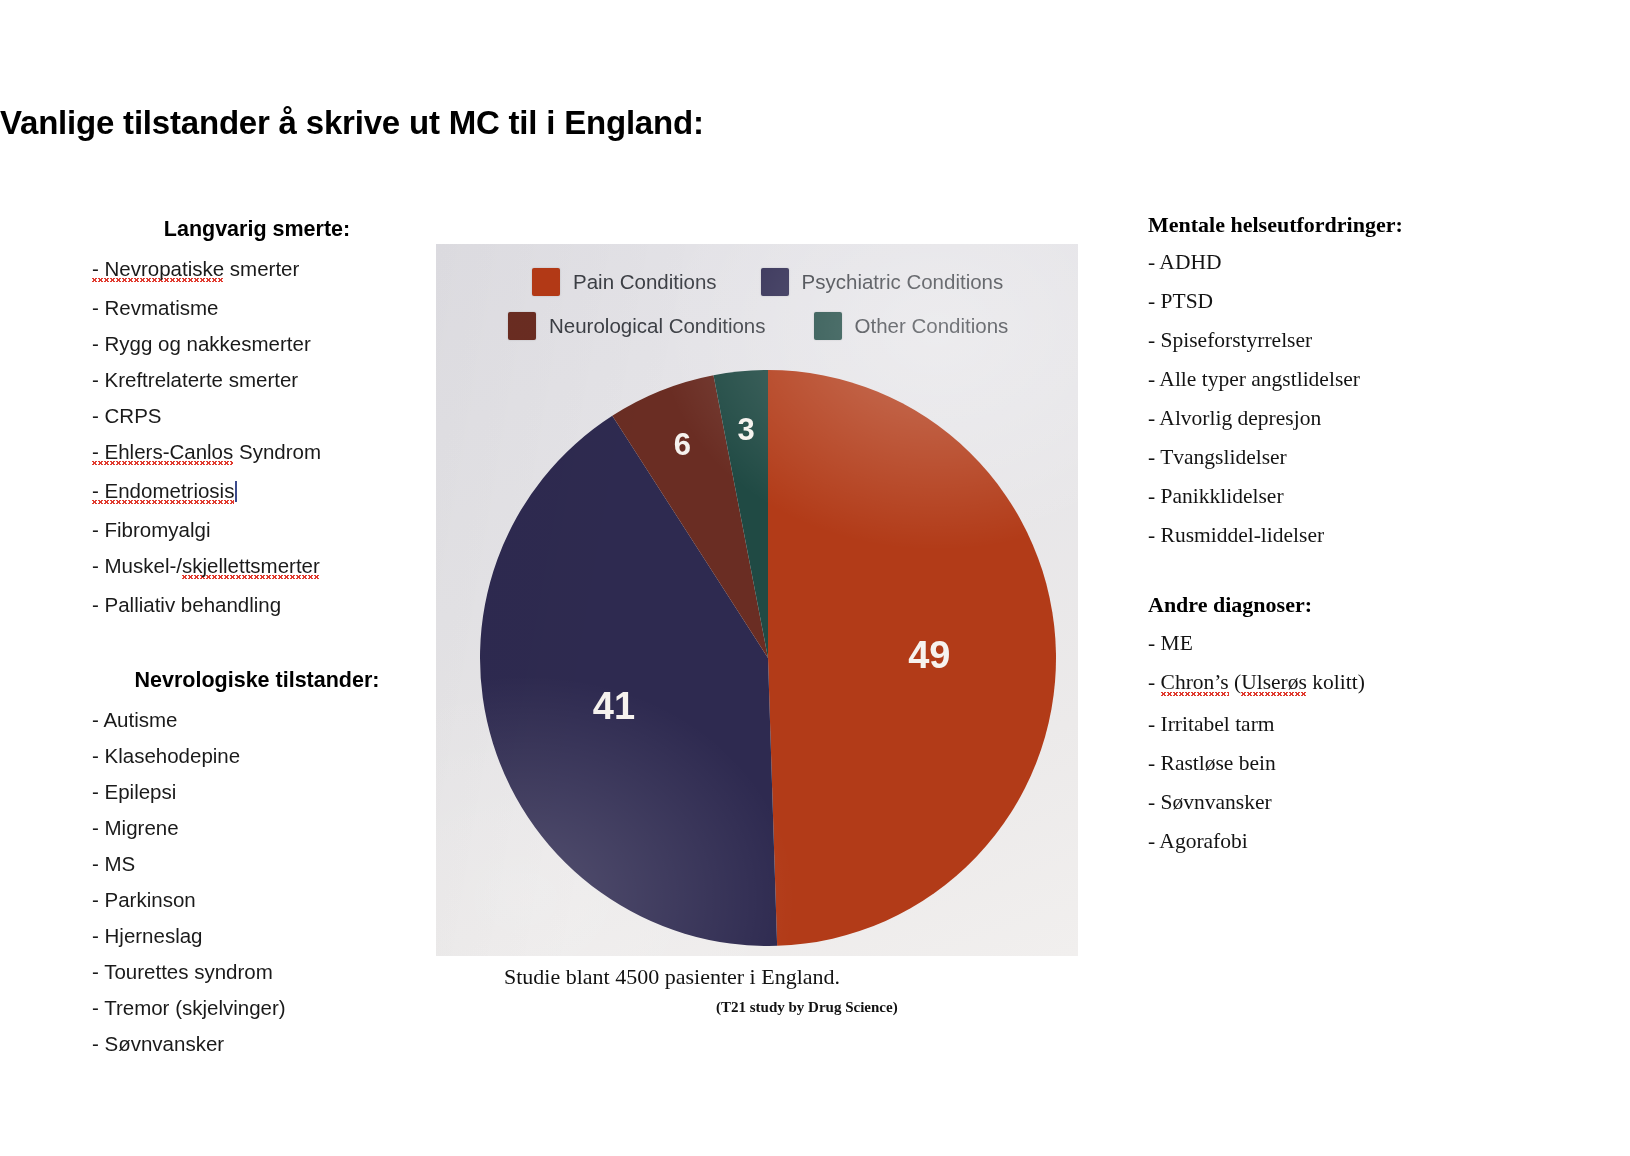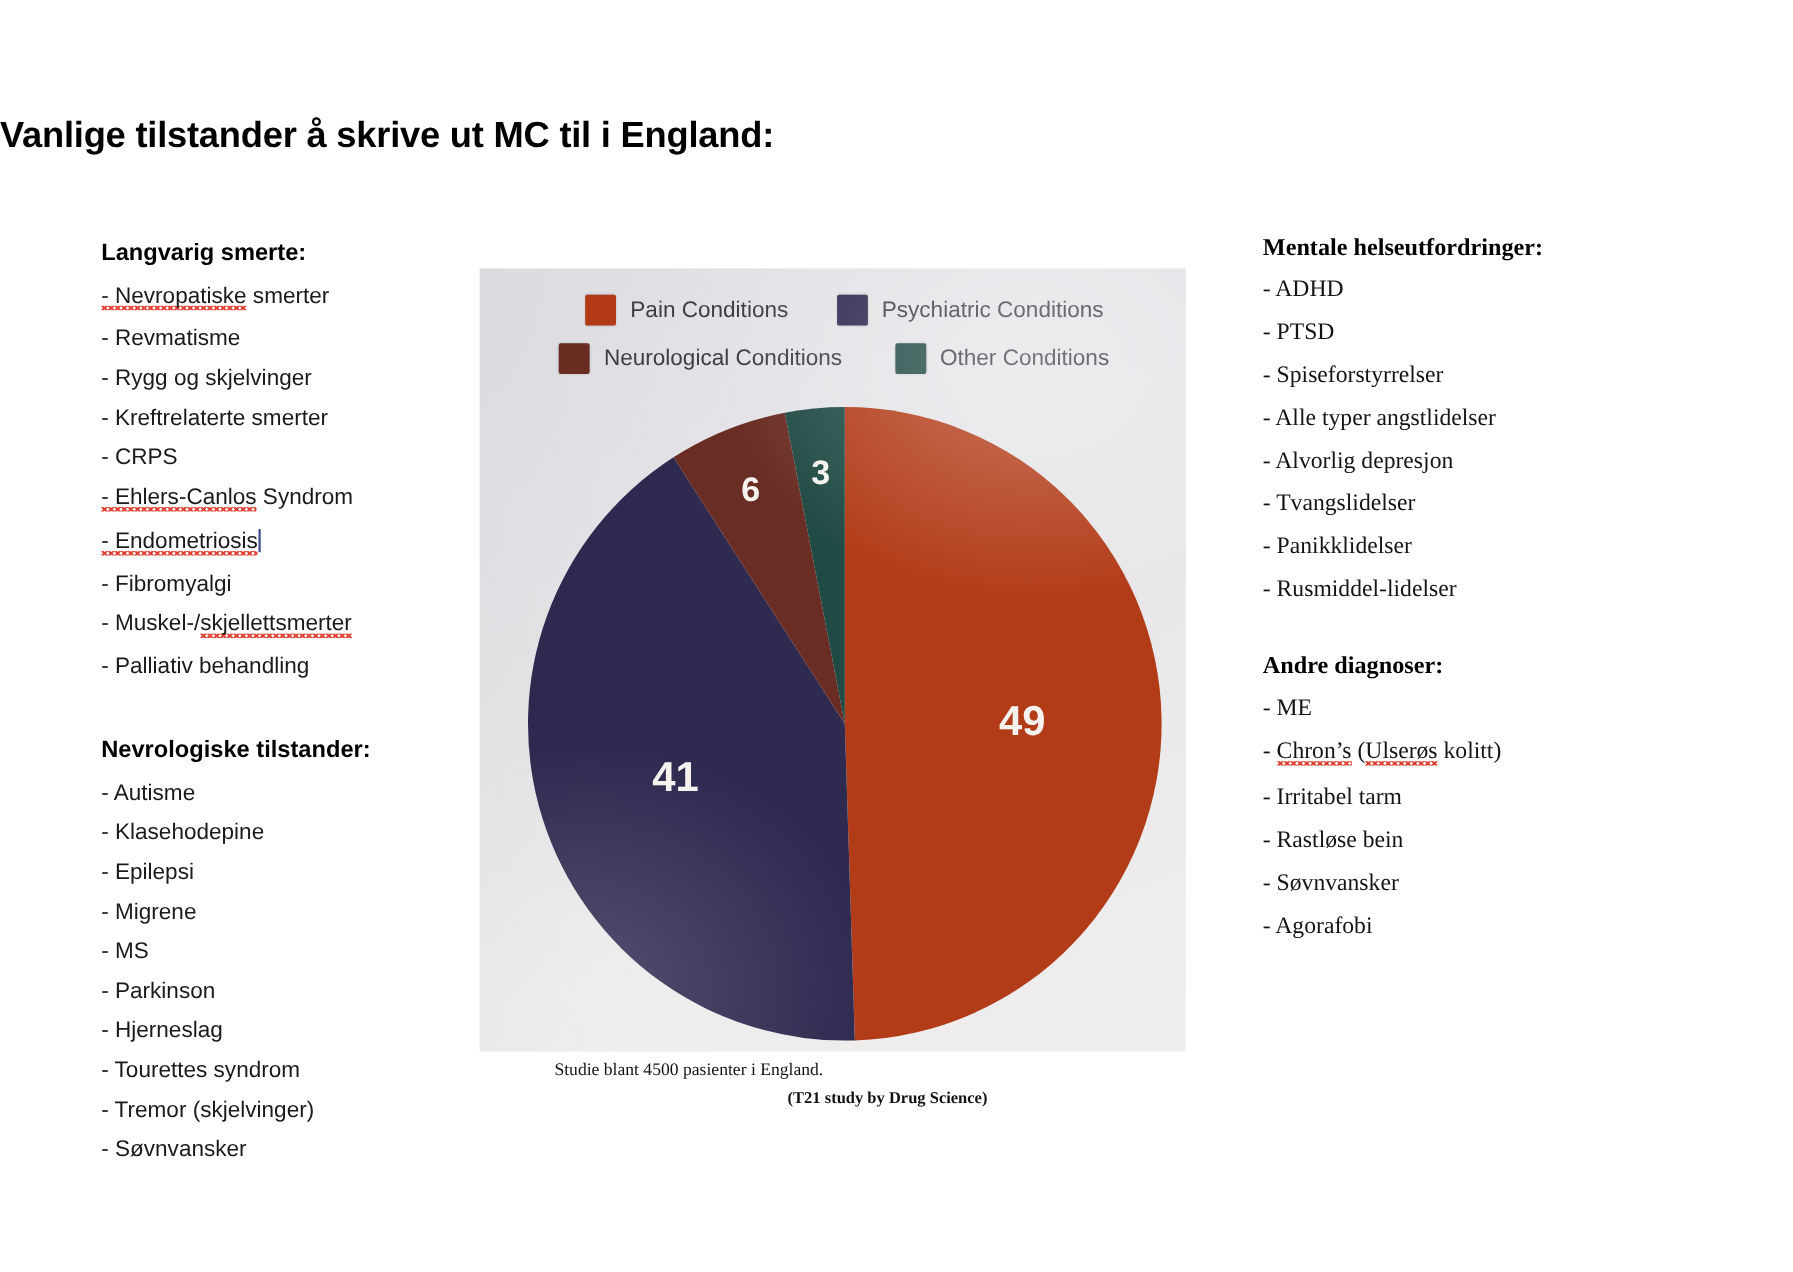--- a/index.html
+++ b/index.html
@@ -44,20 +44,21 @@
     width: 360px;
   }
 
   .heading-sans {
     font-family: "Liberation Sans", sans-serif;
     font-weight: bold;
     font-size: 21.5px;
     color: #000000;
     margin: 0 0 16px 0;
     line-height: 1.25;
+    text-align: center;
   }
   .item-sans {
     font-family: "Liberation Sans", sans-serif;
     font-size: 20.5px;
     color: #1a1a1a;
     line-height: 1.0;
     margin: 0 0 15.5px 0;
     white-space: nowrap;
     position: relative;
     display: block;
@@ -183,21 +184,21 @@
 
   
   .caption {
     position: absolute;
     left: 504px;
     top: 962px;
     width: 560px;
   }
   .caption-line {
     font-family: "Liberation Serif", "DejaVu Serif", serif;
-    font-size: 16px;
+    font-size: 22px;
     color: #121212;
     line-height: 1.36;
     white-space: nowrap;
   }
   .caption-attrib {
     font-family: "Liberation Serif", "DejaVu Serif", serif;
     font-size: 15px;
     color: #111111;
     margin-top: 7px;
     padding-left: 212px;
@@ -210,21 +211,21 @@
 
 <div class="page-title">Vanlige tilstander å skrive ut MC til i England:</div>
 
 <div class="col col-left">
 
   <div class="heading-sans">Langvarig smerte:</div>
 
   <div>
     <span class="item-sans"><span class="sq">- Nevropatiske</span> smerter</span>
     <span class="item-sans">- Revmatisme</span>
-    <span class="item-sans">- Rygg og skjelvinger</span>
+    <span class="item-sans">- Rygg og nakkesmerter</span>
     <span class="item-sans">- Kreftrelaterte smerter</span>
     <span class="item-sans">- CRPS</span>
     <span class="item-sans"><span class="sq">- Ehlers-Canlos</span> Syndrom</span>
     <span class="item-sans"><span class="sq">- Endometriosis</span><span class="caret"></span></span>
     <span class="item-sans">- Fibromyalgi</span>
     <span class="item-sans">- Muskel-/<span class="sq">skjellettsmerter</span></span>
     <span class="item-sans">- Palliativ behandling</span>
   </div>
 
   <div class="group-gap"></div>

